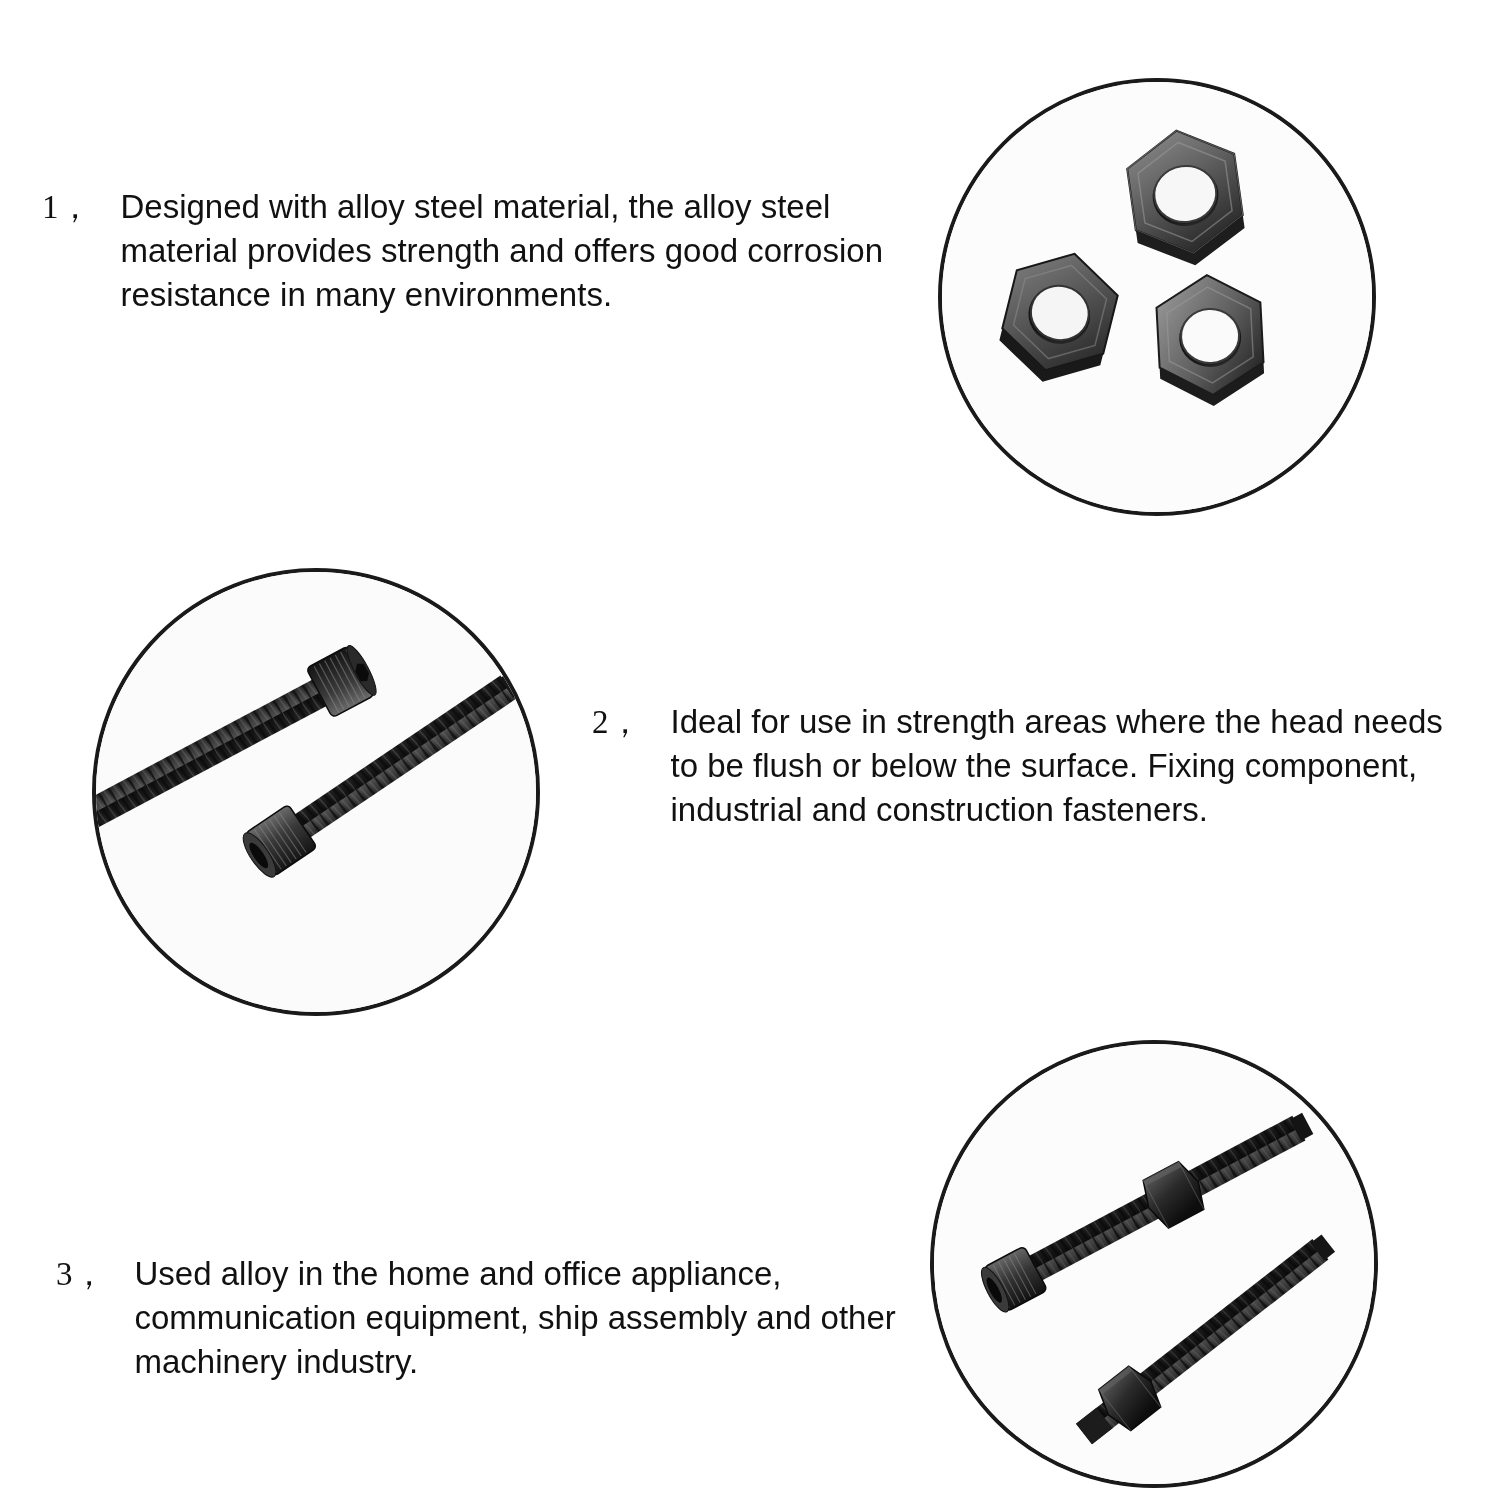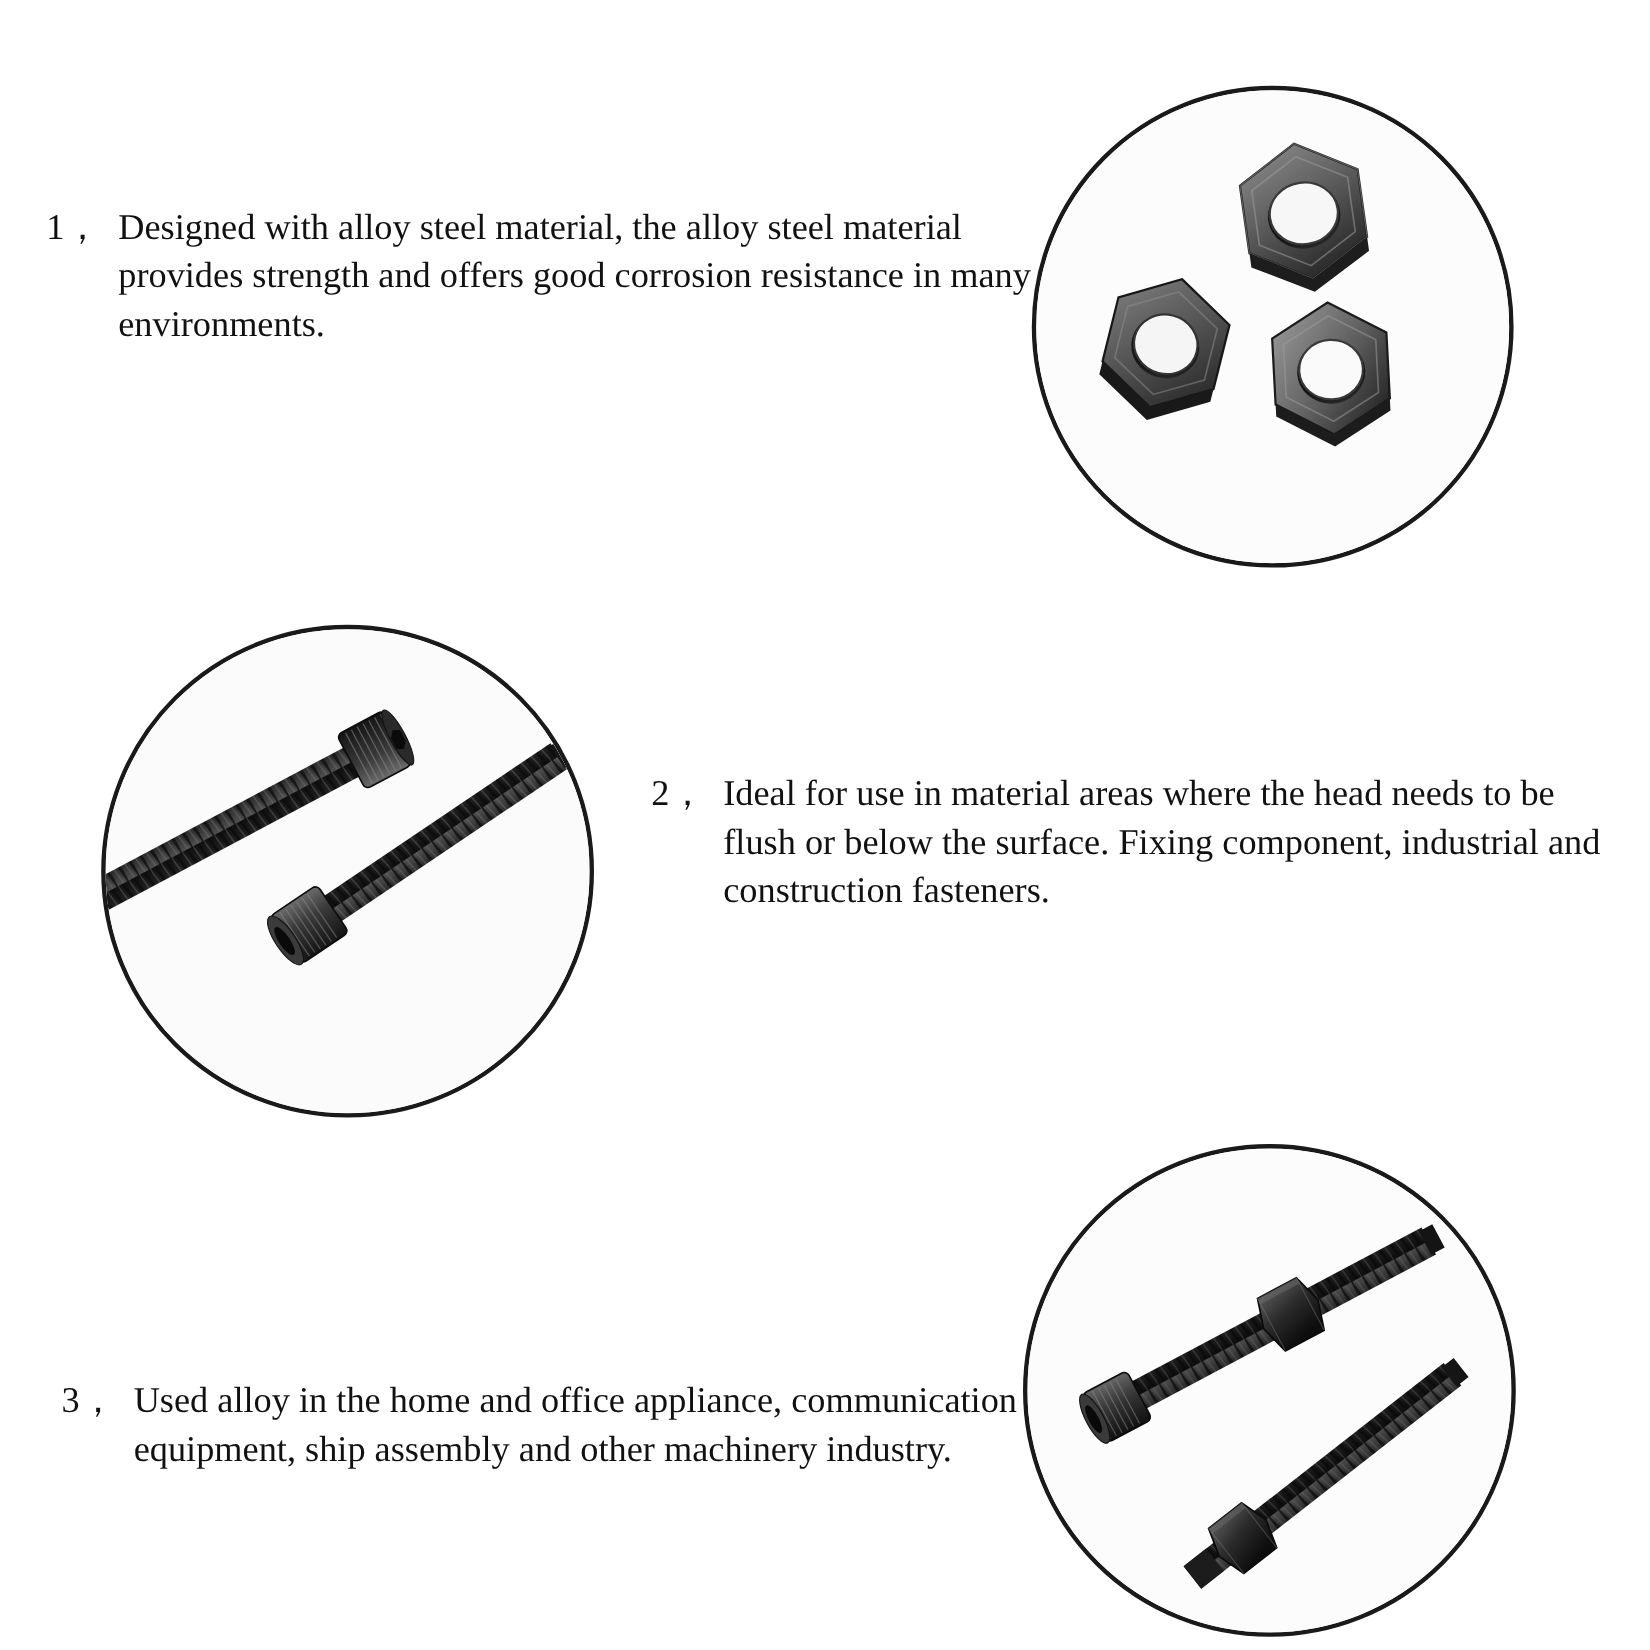--- a/index.html
+++ b/index.html
@@ -29,23 +29,24 @@
   }
   .feature .num {
     font-family: "Liberation Serif", serif;
     font-size: 33px;
     line-height: 44px;
     white-space: nowrap;
     padding-right: 16px;
     flex: 0 0 auto;
   }
   .feature .body {
-    font-family: Liberation Serif, serif;
+    font-family: Liberation Sans, sans-serif;
     font-size: 33px;
     line-height: 44px;
+    margin-left: 13px;
   }
 
   #feature-1 { left: 42px;  top: 185px;  width: 900px; }
   #feature-2 { left: 592px; top: 700px;  width: 880px; }
   #feature-3 { left: 56px;  top: 1252px; width: 870px; }
 
   
   .photo-circle {
     position: absolute;
     border-radius: 50%;
@@ -64,21 +65,21 @@
 
 <div class="stage">
 
   <div class="feature" id="feature-1">
     <span class="num">1，</span>
     <span class="body">Designed with alloy steel material, the alloy steel material provides strength and offers good corrosion resistance in many environments.</span>
   </div>
 
   <div class="feature" id="feature-2">
     <span class="num">2，</span>
-    <span class="body">Ideal for use in material areas where the head needs to be flush or below the surface. Fixing component, industrial and construction fasteners.</span>
+    <span class="body">Ideal for use in strength areas where the head needs to be flush or below the surface. Fixing component, industrial and construction fasteners.</span>
   </div>
 
   <div class="feature" id="feature-3">
     <span class="num">3，</span>
     <span class="body">Used alloy in the home and office appliance, communication equipment, ship assembly and other machinery industry.</span>
   </div>
 
   <div class="photo-circle" id="photo-nuts">
 
     <svg viewBox="0 0 430 430" xmlns="http://www.w3.org/2000/svg">

